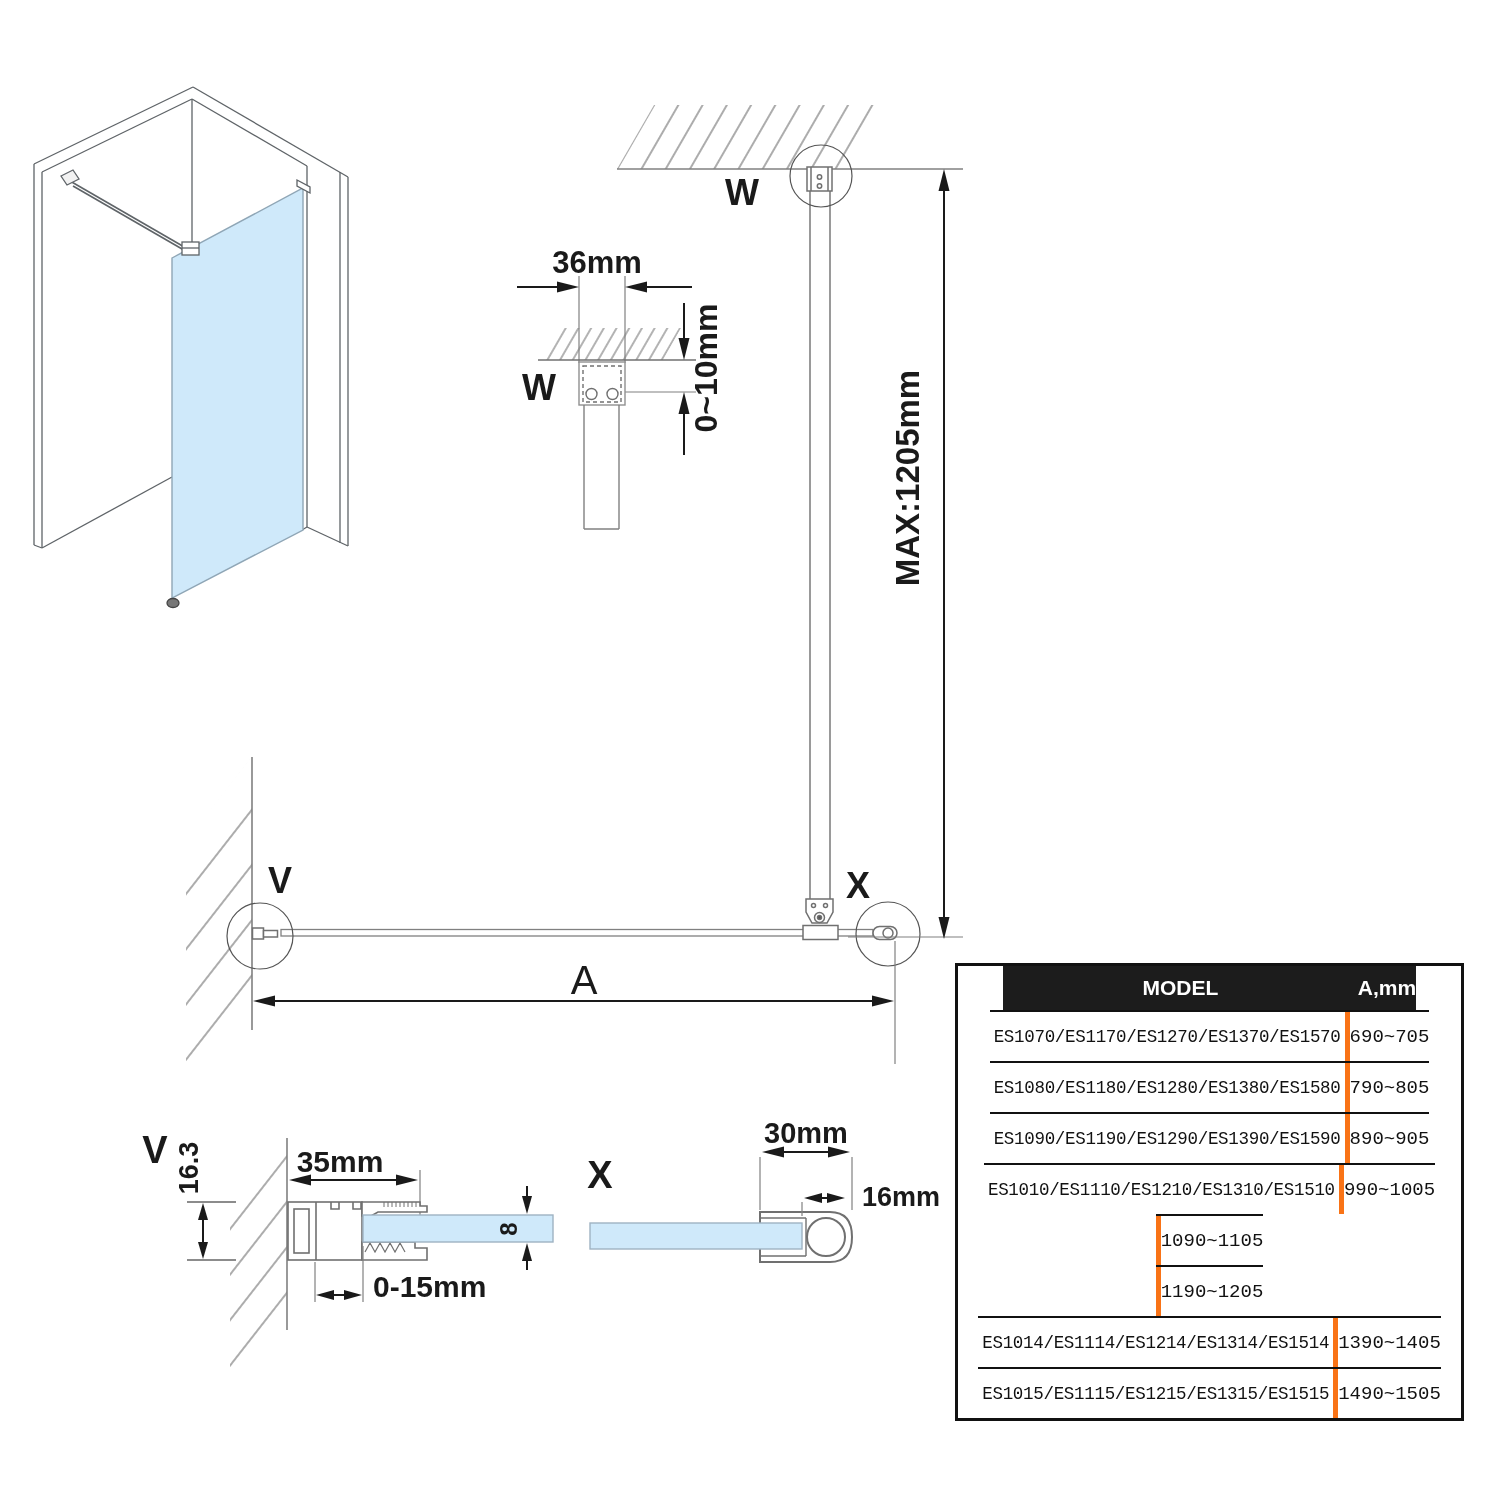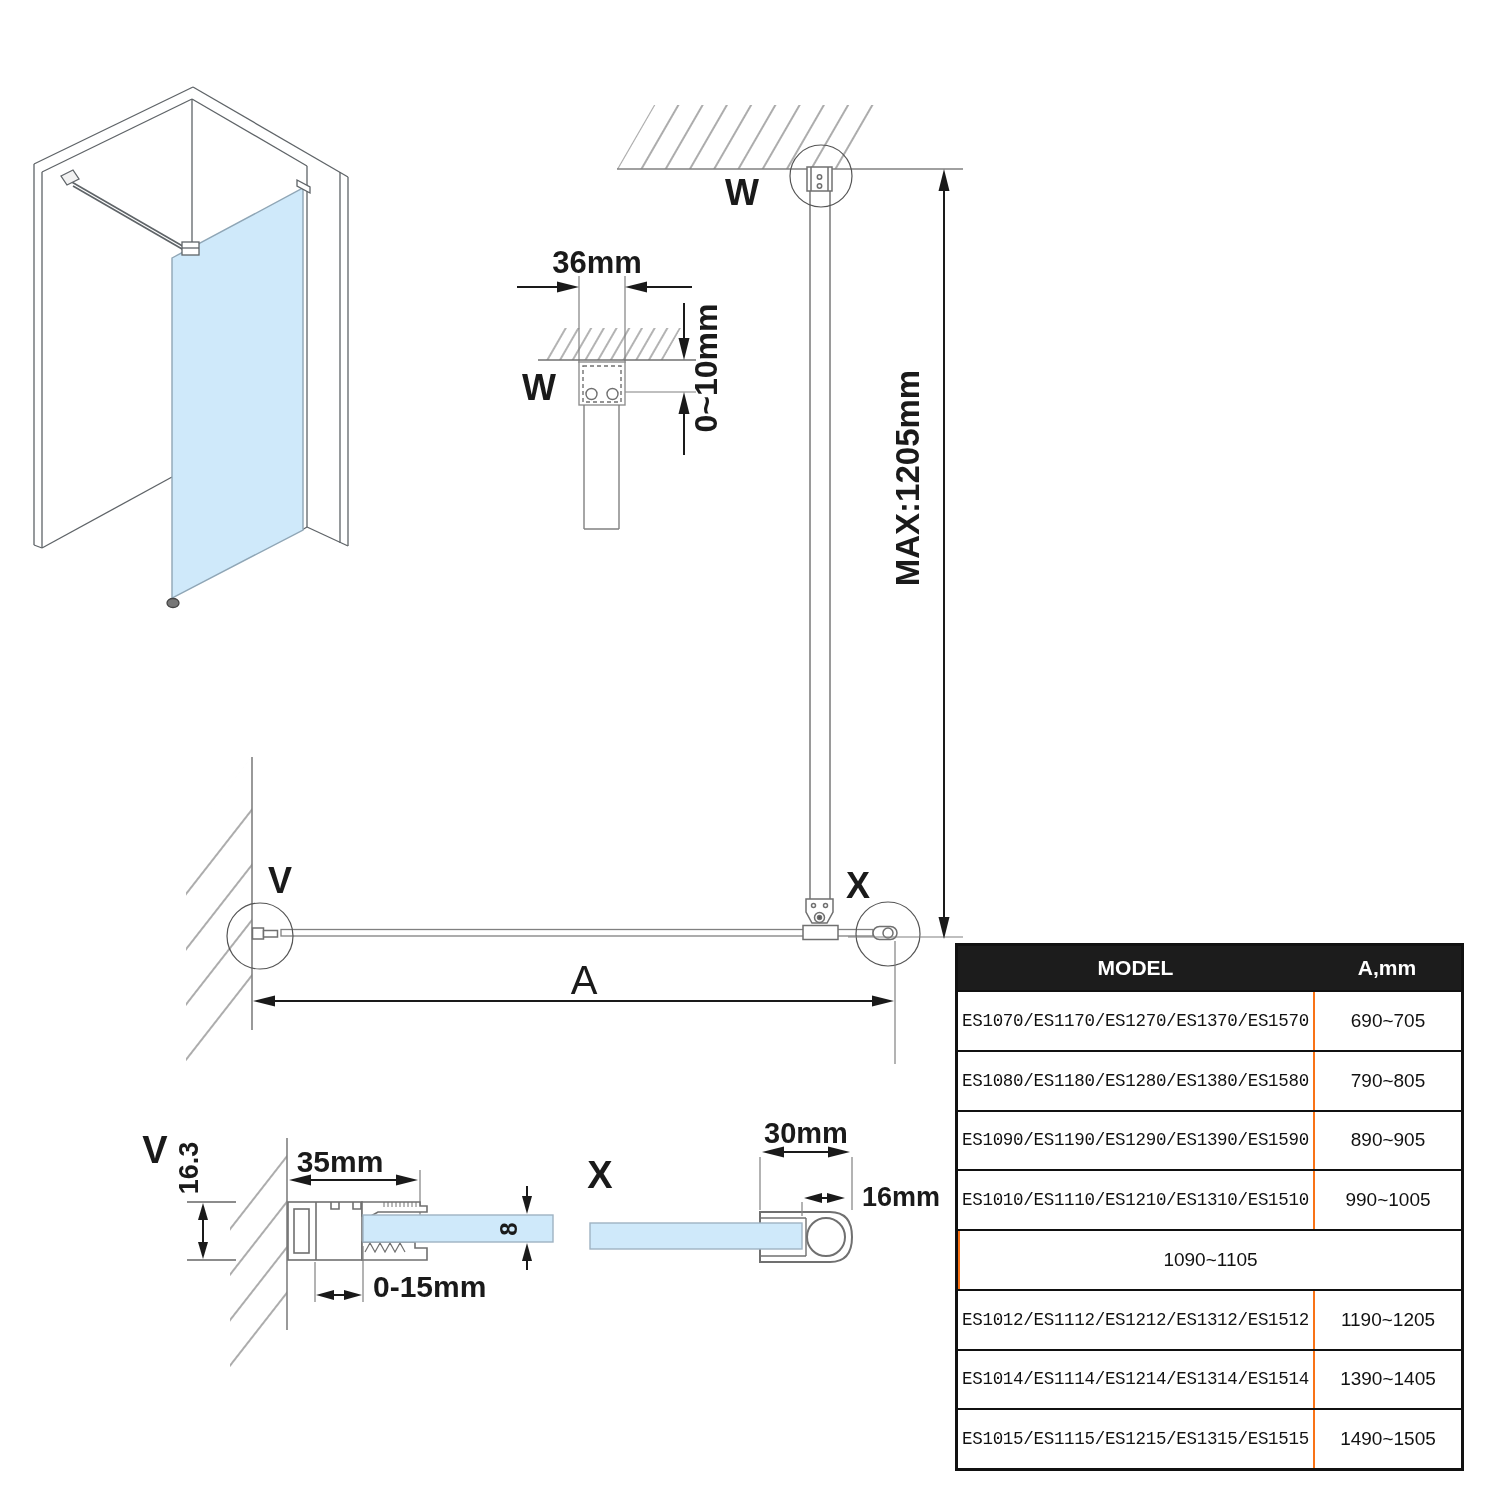--- a/index.html
+++ b/index.html
@@ -2,31 +2,31 @@
 <html><head>
 <meta charset="utf-8">
 <style>
   html,body{margin:0;padding:0;background:#ffffff;}
   #stage{position:relative;width:1500px;height:1500px;background:#ffffff;overflow:hidden;
          font-family:"Liberation Sans", sans-serif;}
   #drawing{position:absolute;left:0;top:0;}
   svg text{fill:#1a1a1a;}
   .dimtxt{font-weight:bold;}
   
-  #spec-table{position:absolute;left:955px;top:943px;width:509px;height:528px;
+  #spec-table{position:absolute;left:955px;top:963px;width:509px;height:458px;
               border:3px solid #111;box-sizing:border-box;background:#fff;
-              display:flex;flex-direction:column;}
+              display:flex;flex-direction:column;align-items:center;}
   .thead{display:flex;height:44px;background:#1c1c1c;color:#fff;font-weight:bold;
          font-size:21px;flex:0 0 auto;}
   .trow{display:flex;flex:1 1 auto;border-top:2px solid #111;background:#fff;}
   .c-model{width:355px;display:flex;align-items:center;justify-content:center;
            box-sizing:border-box;}
   .c-a{flex:1;display:flex;align-items:center;justify-content:center;
        box-sizing:border-box;}
-  .trow .c-a{border-left:2px solid #f97316;}
+  .trow .c-a{border-left:5px solid #f97316;font-family:Liberation Mono, monospace;}
   .trow .c-model{font-size:17.5px;letter-spacing:-0.3px;color:#111;font-family:Liberation Mono, monospace;}
   .trow .c-a{font-size:19px;color:#111;}
 </style>
 </head>
 <body>
 
 <div id="stage">
 
 <svg id="drawing" width="1500" height="1500" viewBox="0 0 1500 1500">
   <defs>
@@ -255,21 +255,20 @@
     <div class="c-a">890~905</div>
   </div>
   <div class="trow">
     <div class="c-model">ES1010/ES1110/ES1210/ES1310/ES1510</div>
     <div class="c-a">990~1005</div>
   </div>
   <div class="trow">
     <div class="c-a">1090~1105</div>
   </div>
   <div class="trow">
-    <div class="c-model">ES1012/ES1112/ES1212/ES1312/ES1512</div>
     <div class="c-a">1190~1205</div>
   </div>
   <div class="trow">
     <div class="c-model">ES1014/ES1114/ES1214/ES1314/ES1514</div>
     <div class="c-a">1390~1405</div>
   </div>
   <div class="trow">
     <div class="c-model">ES1015/ES1115/ES1215/ES1315/ES1515</div>
     <div class="c-a">1490~1505</div>
   </div>

